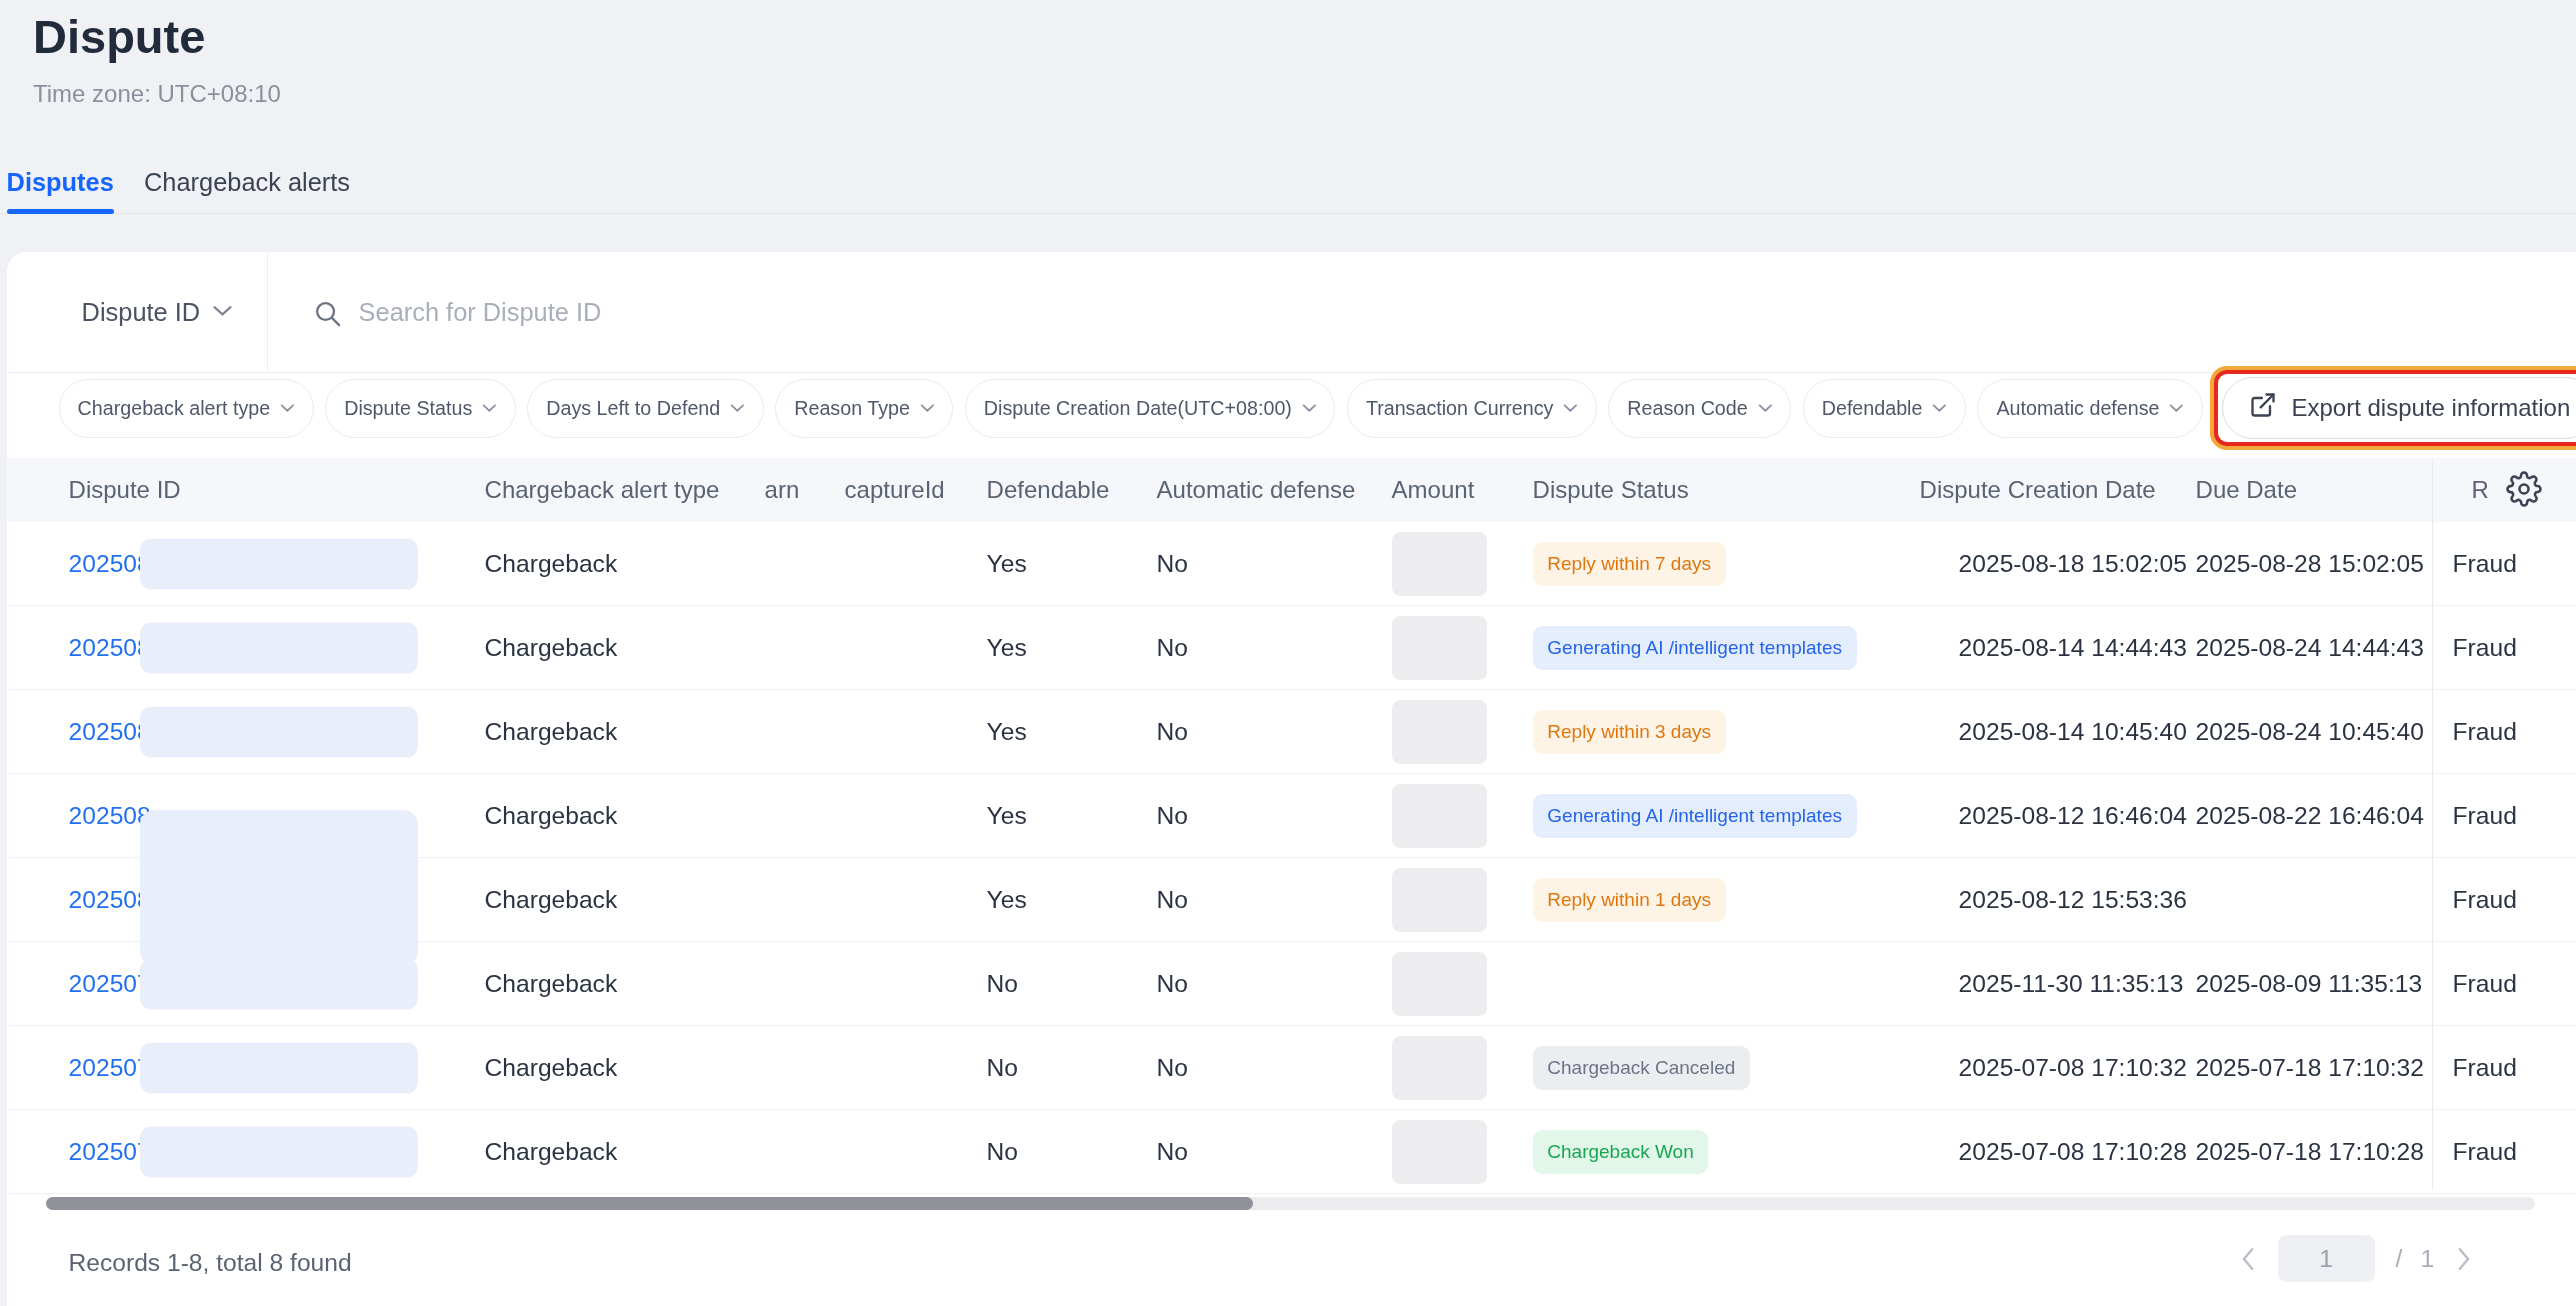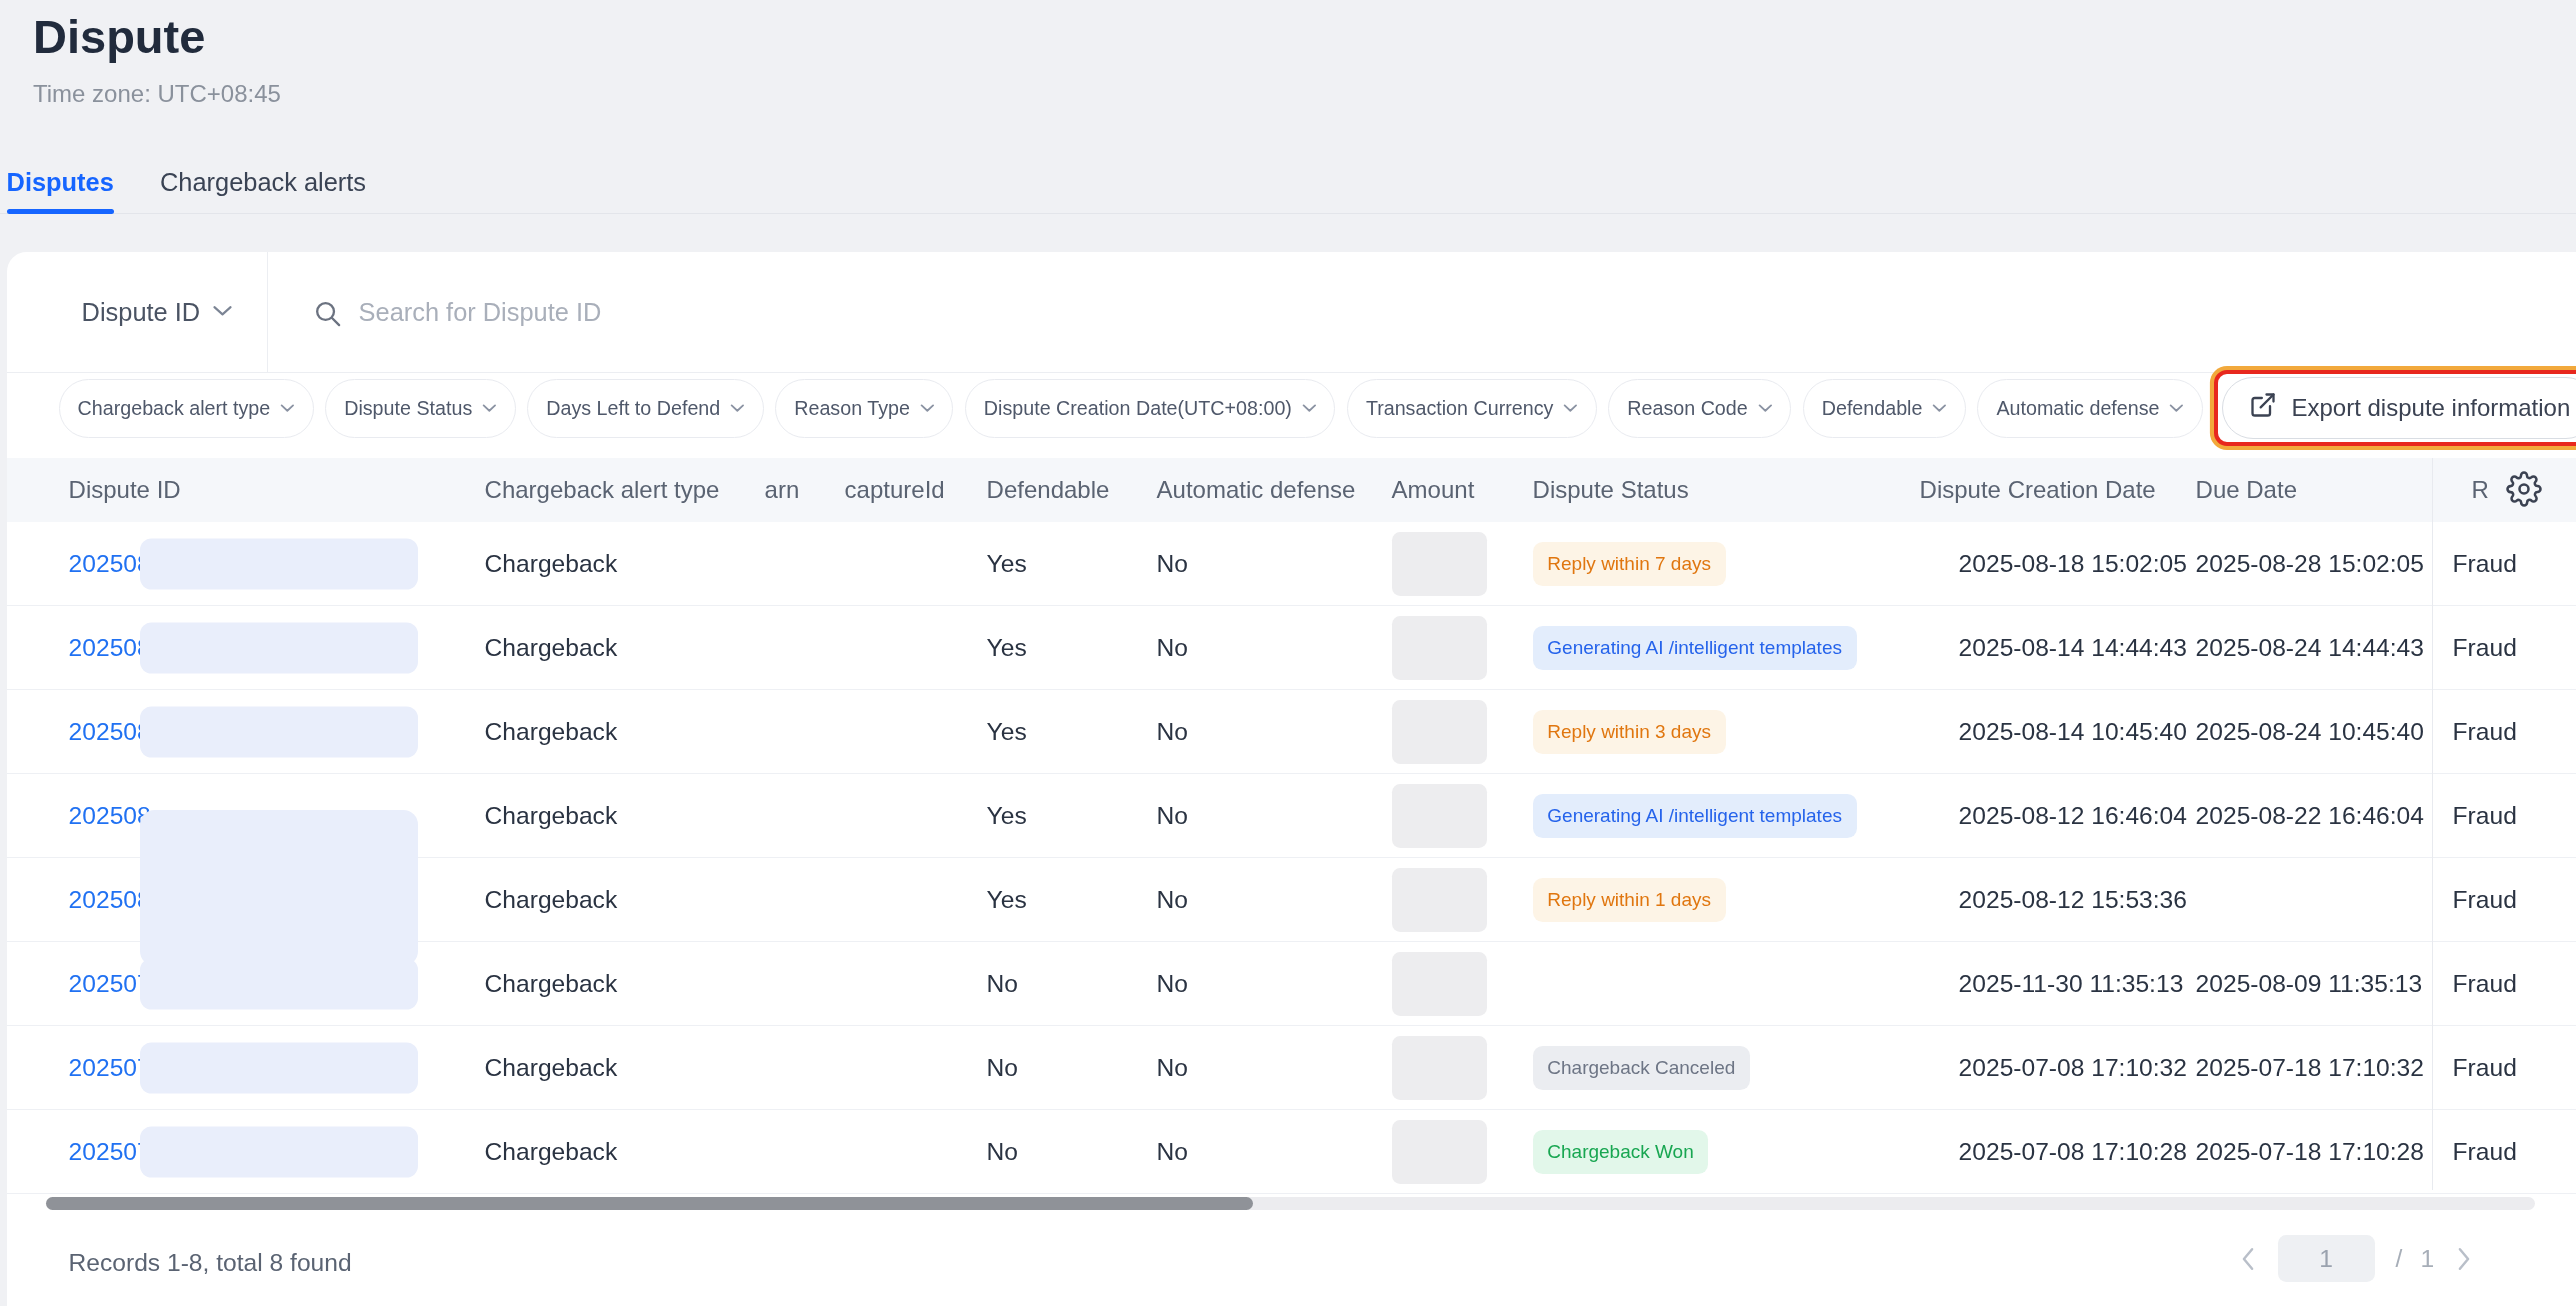--- a/index.html
+++ b/index.html
@@ -15,21 +15,21 @@
   
   .page-title { position:absolute; left:33px; top:1.6px; margin:0; font-size:47px; line-height:69px; font-weight:700; color:#212b3c; }
   .timezone  { position:absolute; left:33px; top:80px; font-size:24px; color:#8a919c; }
 
   
   .tabs { position:absolute; left:0; top:160px; width:100%; height:54px; border-bottom:1.6px solid #e3e5ea; }
   .tab { position:absolute; top:0; height:52px; line-height:44px; font-size:25.4px; color:#3a4354; cursor:pointer; white-space:nowrap; }
   .tab.active { color:#1665ff; font-weight:700; }
   .tab.active::after { content:""; position:absolute; left:0; right:0; bottom:-1.6px; height:4.9px; border-radius:2.5px; background:#1665ff; }
   .tab-disputes { left:6.6px; }
-  .tab-alerts   { left:160px; }
+  .tab-alerts   { left:144px; }
 
   
   .card { position:absolute; left:6.6px; top:252px; right:0; bottom:0; background:#ffffff; border-top-left-radius:19.7px; }
 
   
   .search-row { position:absolute; left:0; top:0; width:100%; height:121px; border-bottom:0.8px solid #eceef2; }
   .field-selector { position:absolute; left:0; top:0; width:260px; height:100%; cursor:pointer; }
   .field-selector .sel-label { position:absolute; left:75px; top:0; height:100%; display:flex; align-items:center; font-size:25.4px; color:#4a5363; }
   .field-selector .sel-chevron { position:absolute; left:205px; top:51px; }
   .v-divider { position:absolute; left:260px; top:0; bottom:0; width:0.8px; background:#eceef2; }
@@ -95,21 +95,21 @@
   .page-box { width:97px; height:47px; display:flex; align-items:center; justify-content:center; background:#eef0f3; border-radius:8.2px; color:#9aa2ae; }
   .page-sep { display:flex; gap:18px; }
   .pg-btn { display:flex; align-items:center; cursor:pointer; }
 </style>
 </head>
 <body>
 
 <div class="page">
 
   <h1 class="page-title">Dispute</h1>
-  <div class="timezone">Time zone: UTC+08:45</div>
+  <div class="timezone">Time zone: UTC+08:10</div>
 
   <nav class="tabs">
     <div class="tab tab-disputes active">Disputes</div>
     <div class="tab tab-alerts">Chargeback alerts</div>
   </nav>
 
   <section class="card">
 
     <div class="search-row">
       <div class="field-selector">

